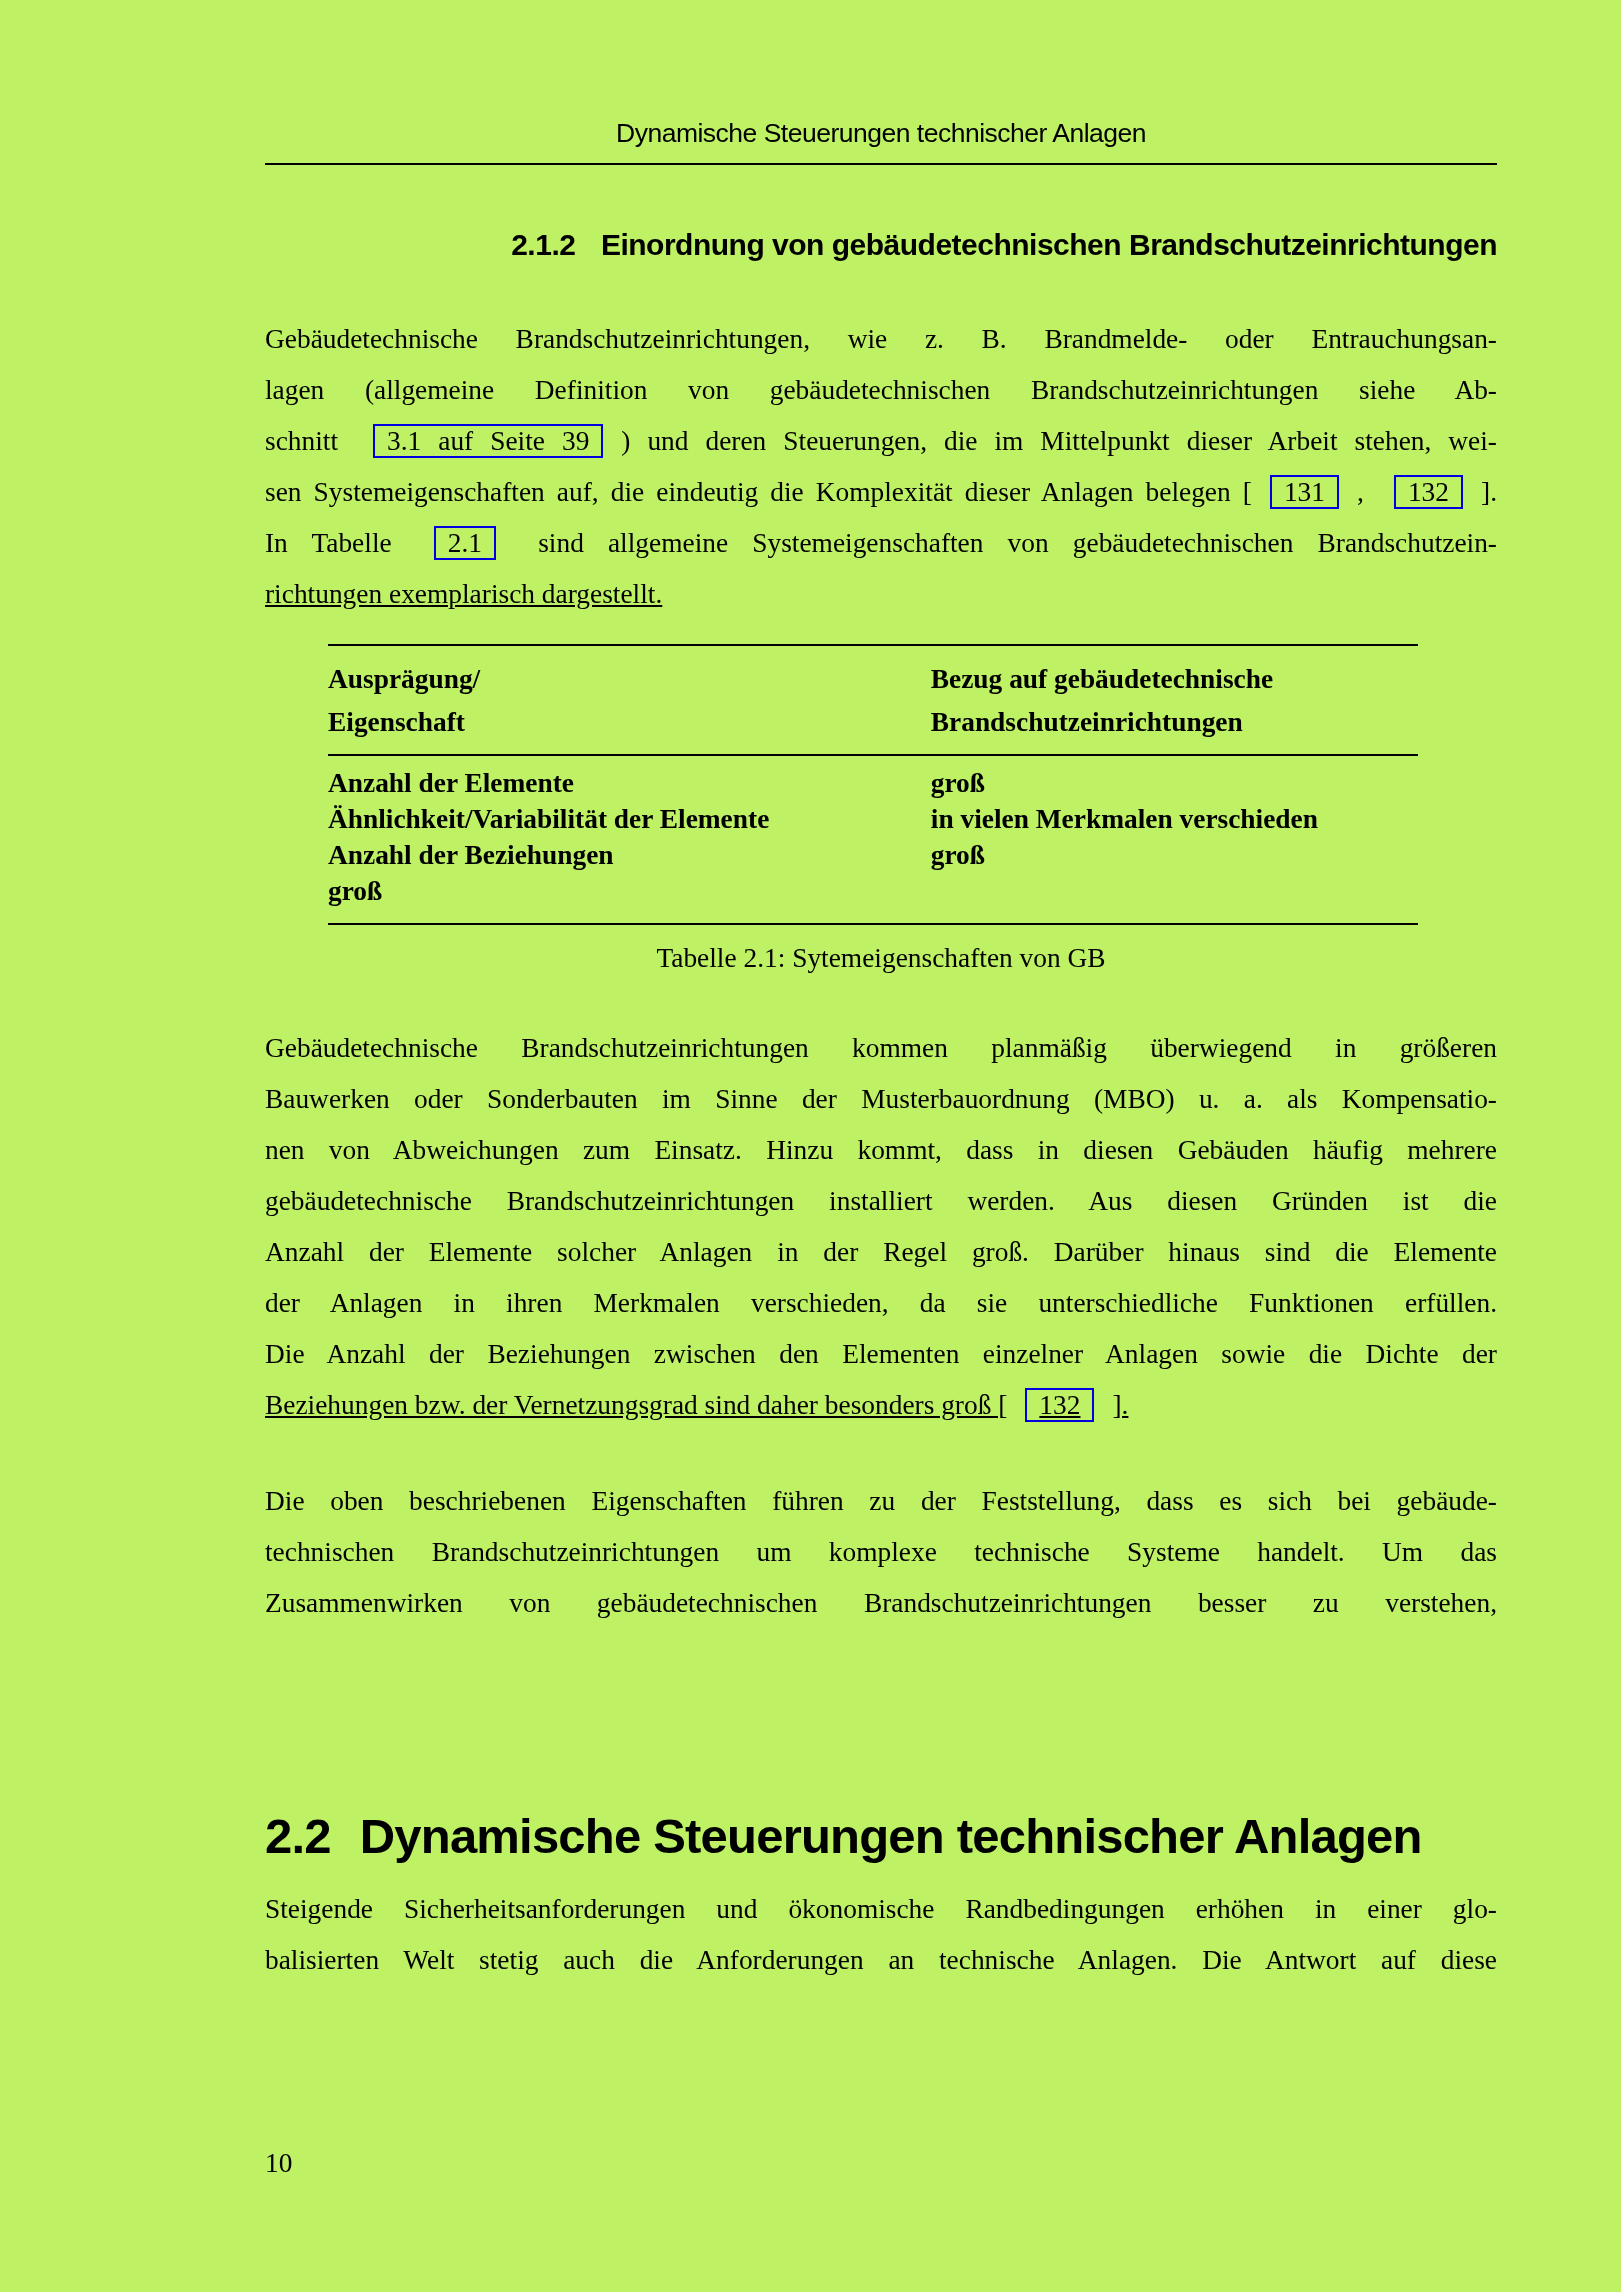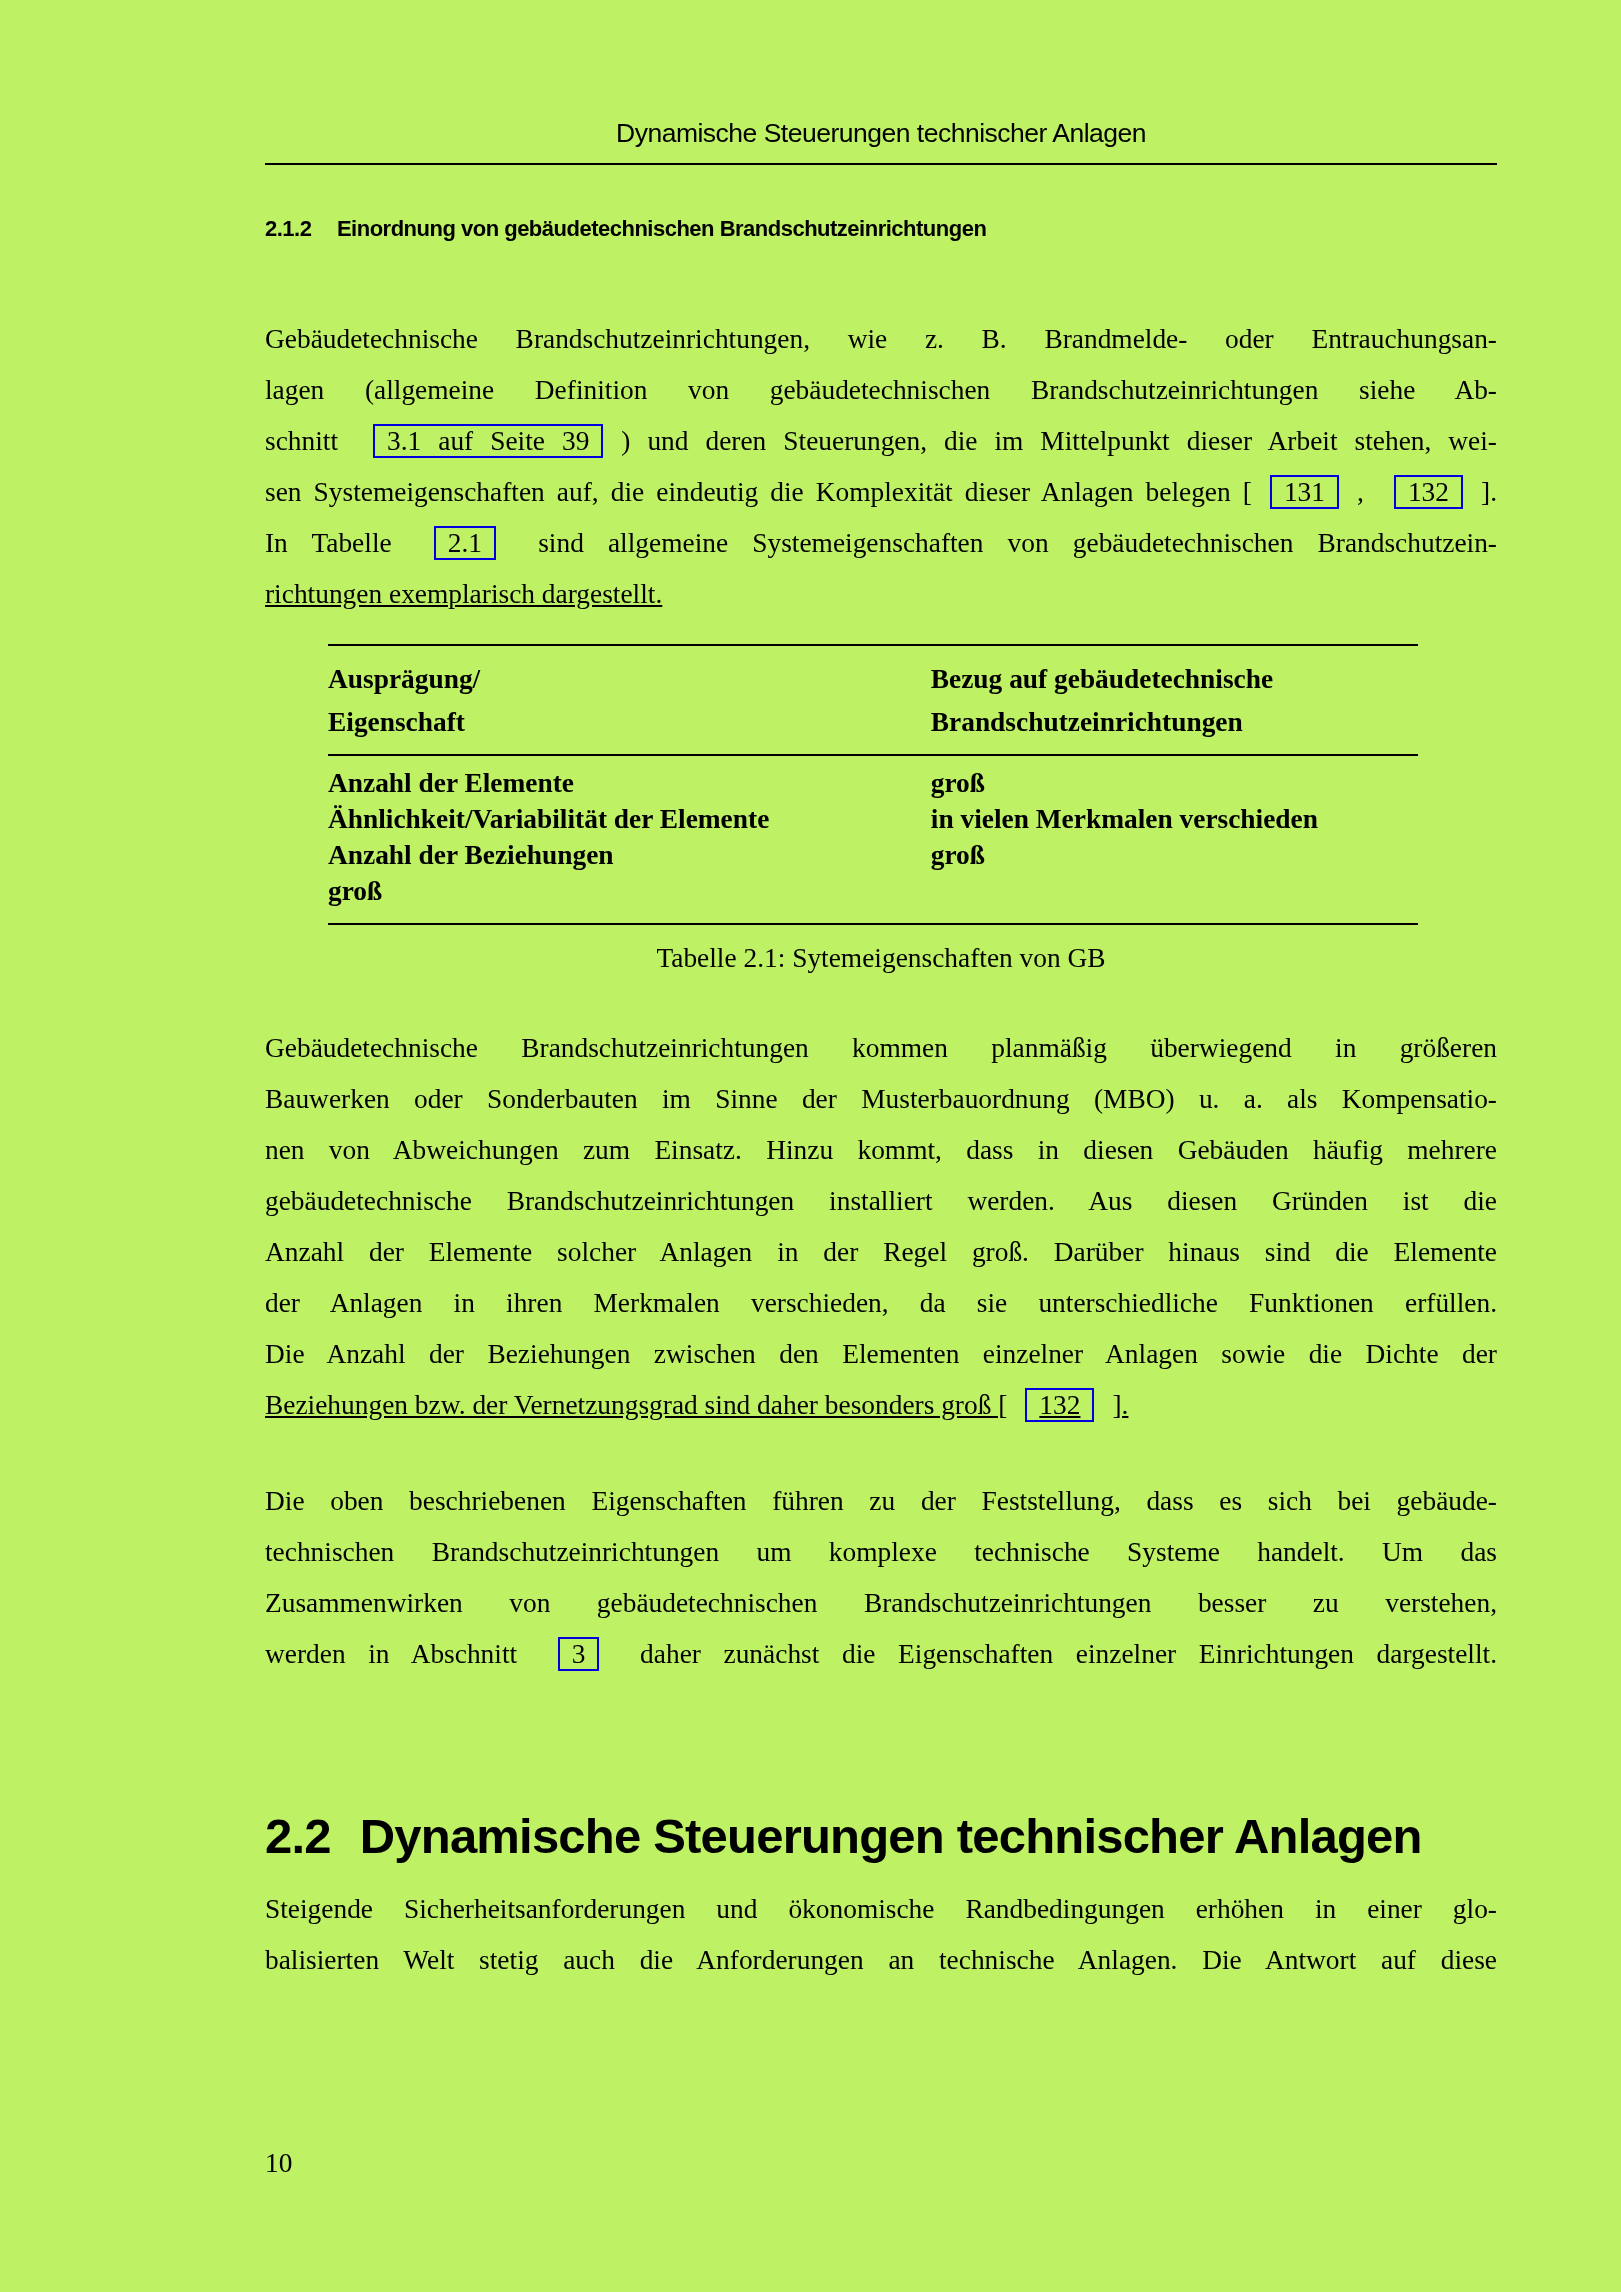--- a/index.html
+++ b/index.html
@@ -29,21 +29,21 @@
     background: #000;
   }
   
   .sec-heading {
     position: absolute;
     left: 265px; width: 1232px;
     font-family: "Liberation Sans", sans-serif;
     font-weight: 700; color: #000; letter-spacing: -0.5px;
     white-space: nowrap;
   }
-  .sec-212 { top: 216px; font-size: 22px; }
+  .sec-212 { top: 228px; font-size: 30px; text-align: right; }
   .sec-212 .sec-num { margin-right: 25.5px; }
   .sec-22 { top: 1808px; font-size: 49px; letter-spacing: -0.8px; }
   .sec-22 .sec-num { margin-right: 29px; }
   
   .para {
     position: absolute;
     left: 265px; width: 1232px;
     font-size: 27.4px; line-height: 51px;
     color: #000;
   }
@@ -150,21 +150,20 @@
       <div class="line">gebäudetechnische Brandschutzeinrichtungen installiert werden. Aus diesen Gründen ist die</div>
       <div class="line">Anzahl der Elemente solcher Anlagen in der Regel groß. Darüber hinaus sind die Elemente</div>
       <div class="line">der Anlagen in ihren Merkmalen verschieden, da sie unterschiedliche Funktionen erfüllen.</div>
       <div class="line">Die Anzahl der Beziehungen zwischen den Elementen einzelner Anlagen sowie die Dichte der</div>
       <div class="line line-left">Beziehungen bzw. der Vernetzungsgrad sind daher besonders groß [<span class="ref-box">132</span>].</div>
     </div>
   <div class="para p3">
       <div class="line">Die oben beschriebenen Eigenschaften führen zu der Feststellung, dass es sich bei gebäude-</div>
       <div class="line">technischen Brandschutzeinrichtungen um komplexe technische Systeme handelt. Um das</div>
       <div class="line">Zusammenwirken von gebäudetechnischen Brandschutzeinrichtungen besser zu verstehen,</div>
-      <div class="line">werden in Abschnitt <span class="ref-box">3</span> daher zunächst die Eigenschaften einzelner Einrichtungen dargestellt.</div>
     </div>
 
   <div class="sec-heading sec-22">
     <span class="sec-num">2.2</span><span>Dynamische Steuerungen technischer Anlagen</span>
   </div>
 
   <div class="para p4">
       <div class="line">Steigende Sicherheitsanforderungen und ökonomische Randbedingungen erhöhen in einer glo-</div>
       <div class="line">balisierten Welt stetig auch die Anforderungen an technische Anlagen. Die Antwort auf diese</div>
     </div>

